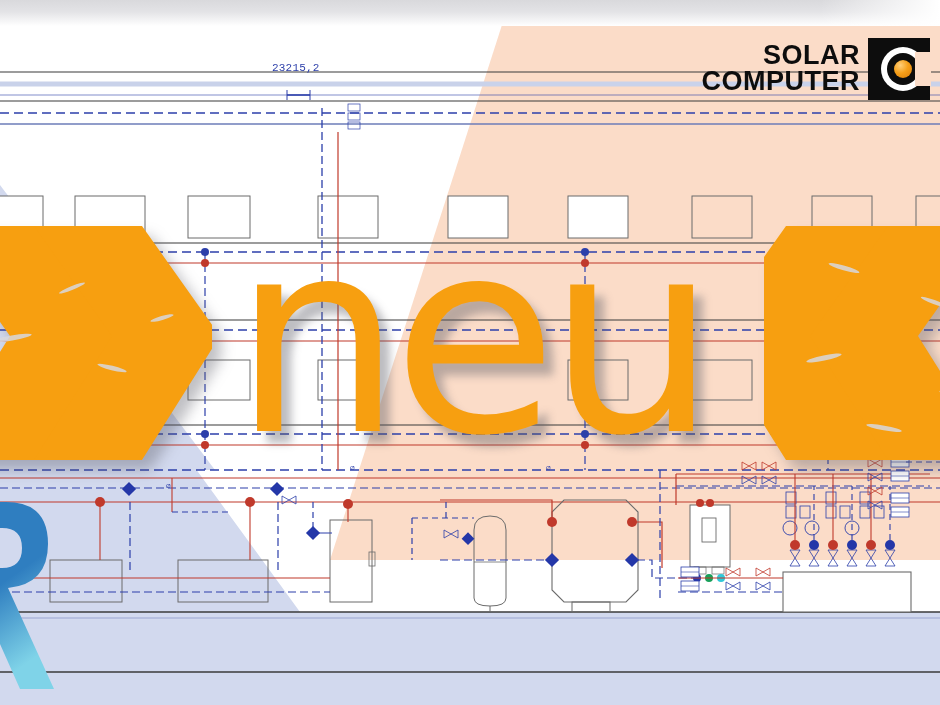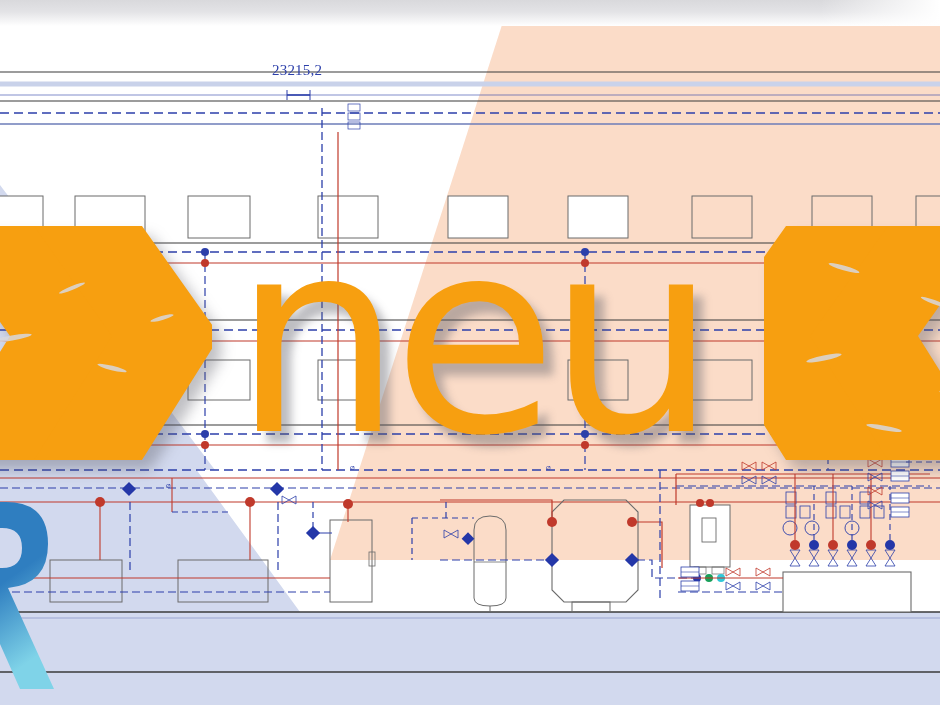--- a/index.html
+++ b/index.html
@@ -47,22 +47,22 @@
   .logo-mark{width:62px;height:62px;background:#0d0d0d;position:relative;}
   .logo-mark .ring{position:absolute;left:13px;top:9px;width:44px;height:44px;
      border-radius:50%;background:#ffffff;}
   .logo-mark .ring-in{position:absolute;left:19px;top:15px;width:32px;height:32px;
      border-radius:50%;background:#0d0d0d;}
   .logo-mark .dot{position:absolute;left:26px;top:22px;width:18px;height:18px;border-radius:50%;
      background:radial-gradient(circle at 35% 30%, #ffcf7a 0%, #f6a01a 45%, #d97b06 100%);}
   .logo-mark .cut{position:absolute;right:-1px;top:14px;width:16px;height:34px;background:#fbdcc8;}
 
   
-  .dim-label{position:absolute;left:272px;top:62px;font-size:15px;color:#2c3faa;
-     font-family:Liberation Serif, serif;letter-spacing:0.2px;z-index:20;}
+  .dim-label{position:absolute;left:272px;top:62px;font-size:11px;color:#2c3faa;
+     font-family:Liberation Mono, monospace;letter-spacing:0.2px;z-index:20;}
 
   
   .ornament{position:absolute;z-index:30;pointer-events:none;}
   .neu-word{
     left:0px;top:188px;width:940px;height:300px;
     display:flex;align-items:center;justify-content:center;
   }
   .neu-word .txt{
     font-family:"DejaVu Sans", sans-serif;
     font-weight:normal;
@@ -446,14 +446,26 @@
           <stop offset="0%" stop-color="#2f7ec0"></stop>
           <stop offset="55%" stop-color="#2f7ec0"></stop>
           <stop offset="100%" stop-color="#7fd3e8"></stop>
         </linearGradient>
       </defs>
       <path d="M6,4 L58,4 q42,0 42,42 q0,40 -40,44 l46,101 l-34,0 l-44,-99 l0,99 l-28,0 Z
                M34,30 L34,70 L54,70 q20,0 20,-20 q0,-20 -20,-20 Z" fill="url(#rg)"></path>
     </svg>
   </div>
 
+  <div class="logo">
+    <div class="logo-words">
+      <span>SOLAR</span>
+      <span>COMPUTER</span>
+    </div>
+    <div class="logo-mark">
+      <div class="ring"></div>
+      <div class="ring-in"></div>
+      <div class="dot"></div>
+      <div class="cut"></div>
+    </div>
+  </div>
 
 </div>
 
 </body></html>

